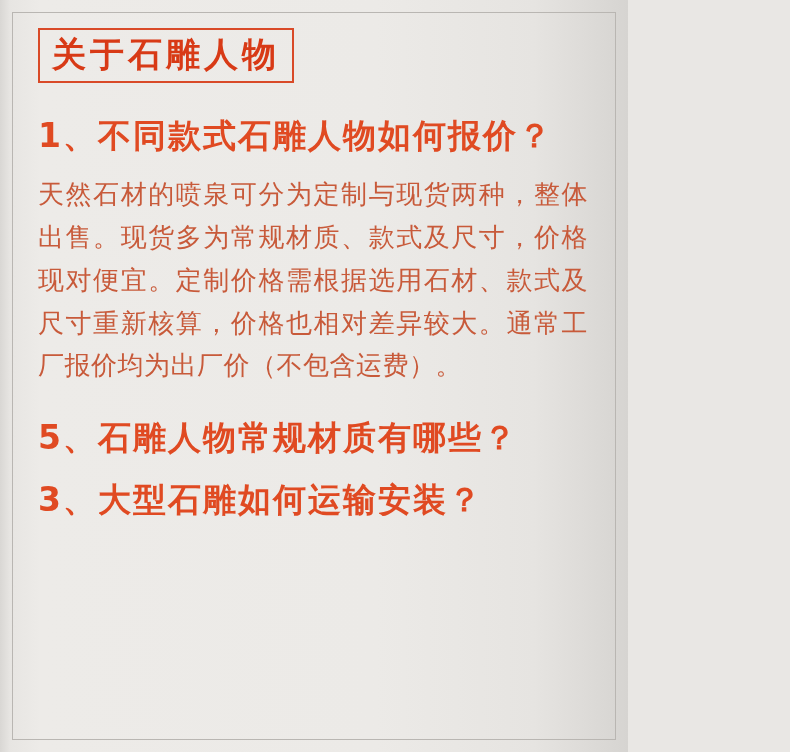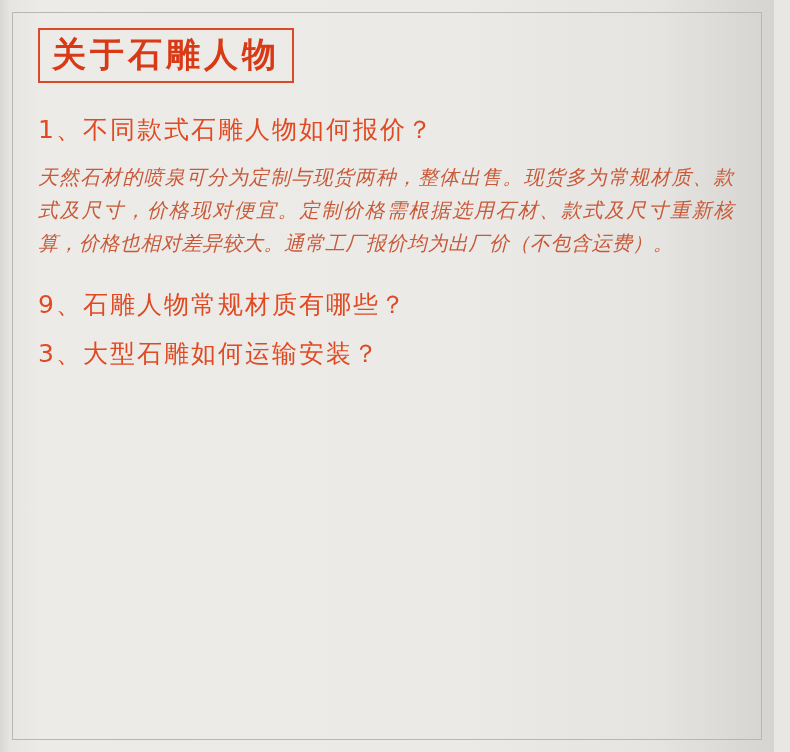--- a/index.html
+++ b/index.html
@@ -8,21 +8,21 @@
   }
   body {
     width: 790px;
     height: 752px;
     background: #e9e7e4;
     font-family: "DejaVu Sans", "Liberation Sans", sans-serif;
     overflow: hidden;
   }
   .page {
     position: relative;
-    width: 774px;
+    width: 628px;
     height: 752px;
     box-sizing: border-box;
     background:
       linear-gradient(to right,
         #d9d7d4 0px, #e7e5e2 10px, #edebe8 40px,
         #eceae7 60%, #e6e4e1 85%, #d6d4d1 100%);
   }
   .inner-border {
     position: absolute;
     left: 12px;
@@ -53,35 +53,34 @@
     letter-spacing: 4px;
     line-height: 1.1;
     white-space: nowrap;
     font-family: "DejaVu Sans", "Liberation Sans", sans-serif;
   }
   .qa-block {
     margin-bottom: 6px;
   }
   .question {
     color: #e04a22;
-    font-size: 25px;
-    font-weight: normal;
+    font-size: 33px;
+    font-weight: bold;
     letter-spacing: 2px;
     line-height: 1.5;
     margin: 10px 0 12px 0;
   }
   .answer {
     color: #c85a3a;
-    font-size: 20px;
+    font-size: 26px;
     line-height: 1.65;
     letter-spacing: 0.5px;
     text-align: justify;
     margin: 0 0 20px 0;
     max-width: 700px;
-    font-style: italic;
   }
   .q2 { margin-top: 26px; }
   .q3 { }
 </style>
 </head>
 <body>
 
 <div class="page">
   <div class="inner-border"></div>
 
@@ -90,21 +89,21 @@
     <div class="title-box">
       <div class="title-text">关于石雕人物</div>
     </div>
 
     <div class="qa-block">
       <div class="question">1、不同款式石雕人物如何报价？</div>
       <div class="answer">天然石材的喷泉可分为定制与现货两种，整体出售。现货多为常规材质、款式及尺寸，价格现对便宜。定制价格需根据选用石材、款式及尺寸重新核算，价格也相对差异较大。通常工厂报价均为出厂价（不包含运费）。</div>
     </div>
 
     <div class="qa-block">
-      <div class="question q2">9、石雕人物常规材质有哪些？</div>
+      <div class="question q2">5、石雕人物常规材质有哪些？</div>
     </div>
 
     <div class="qa-block">
       <div class="question q3">3、大型石雕如何运输安装？</div>
     </div>
 
   </div>
 </div>
 
 </body></html>

